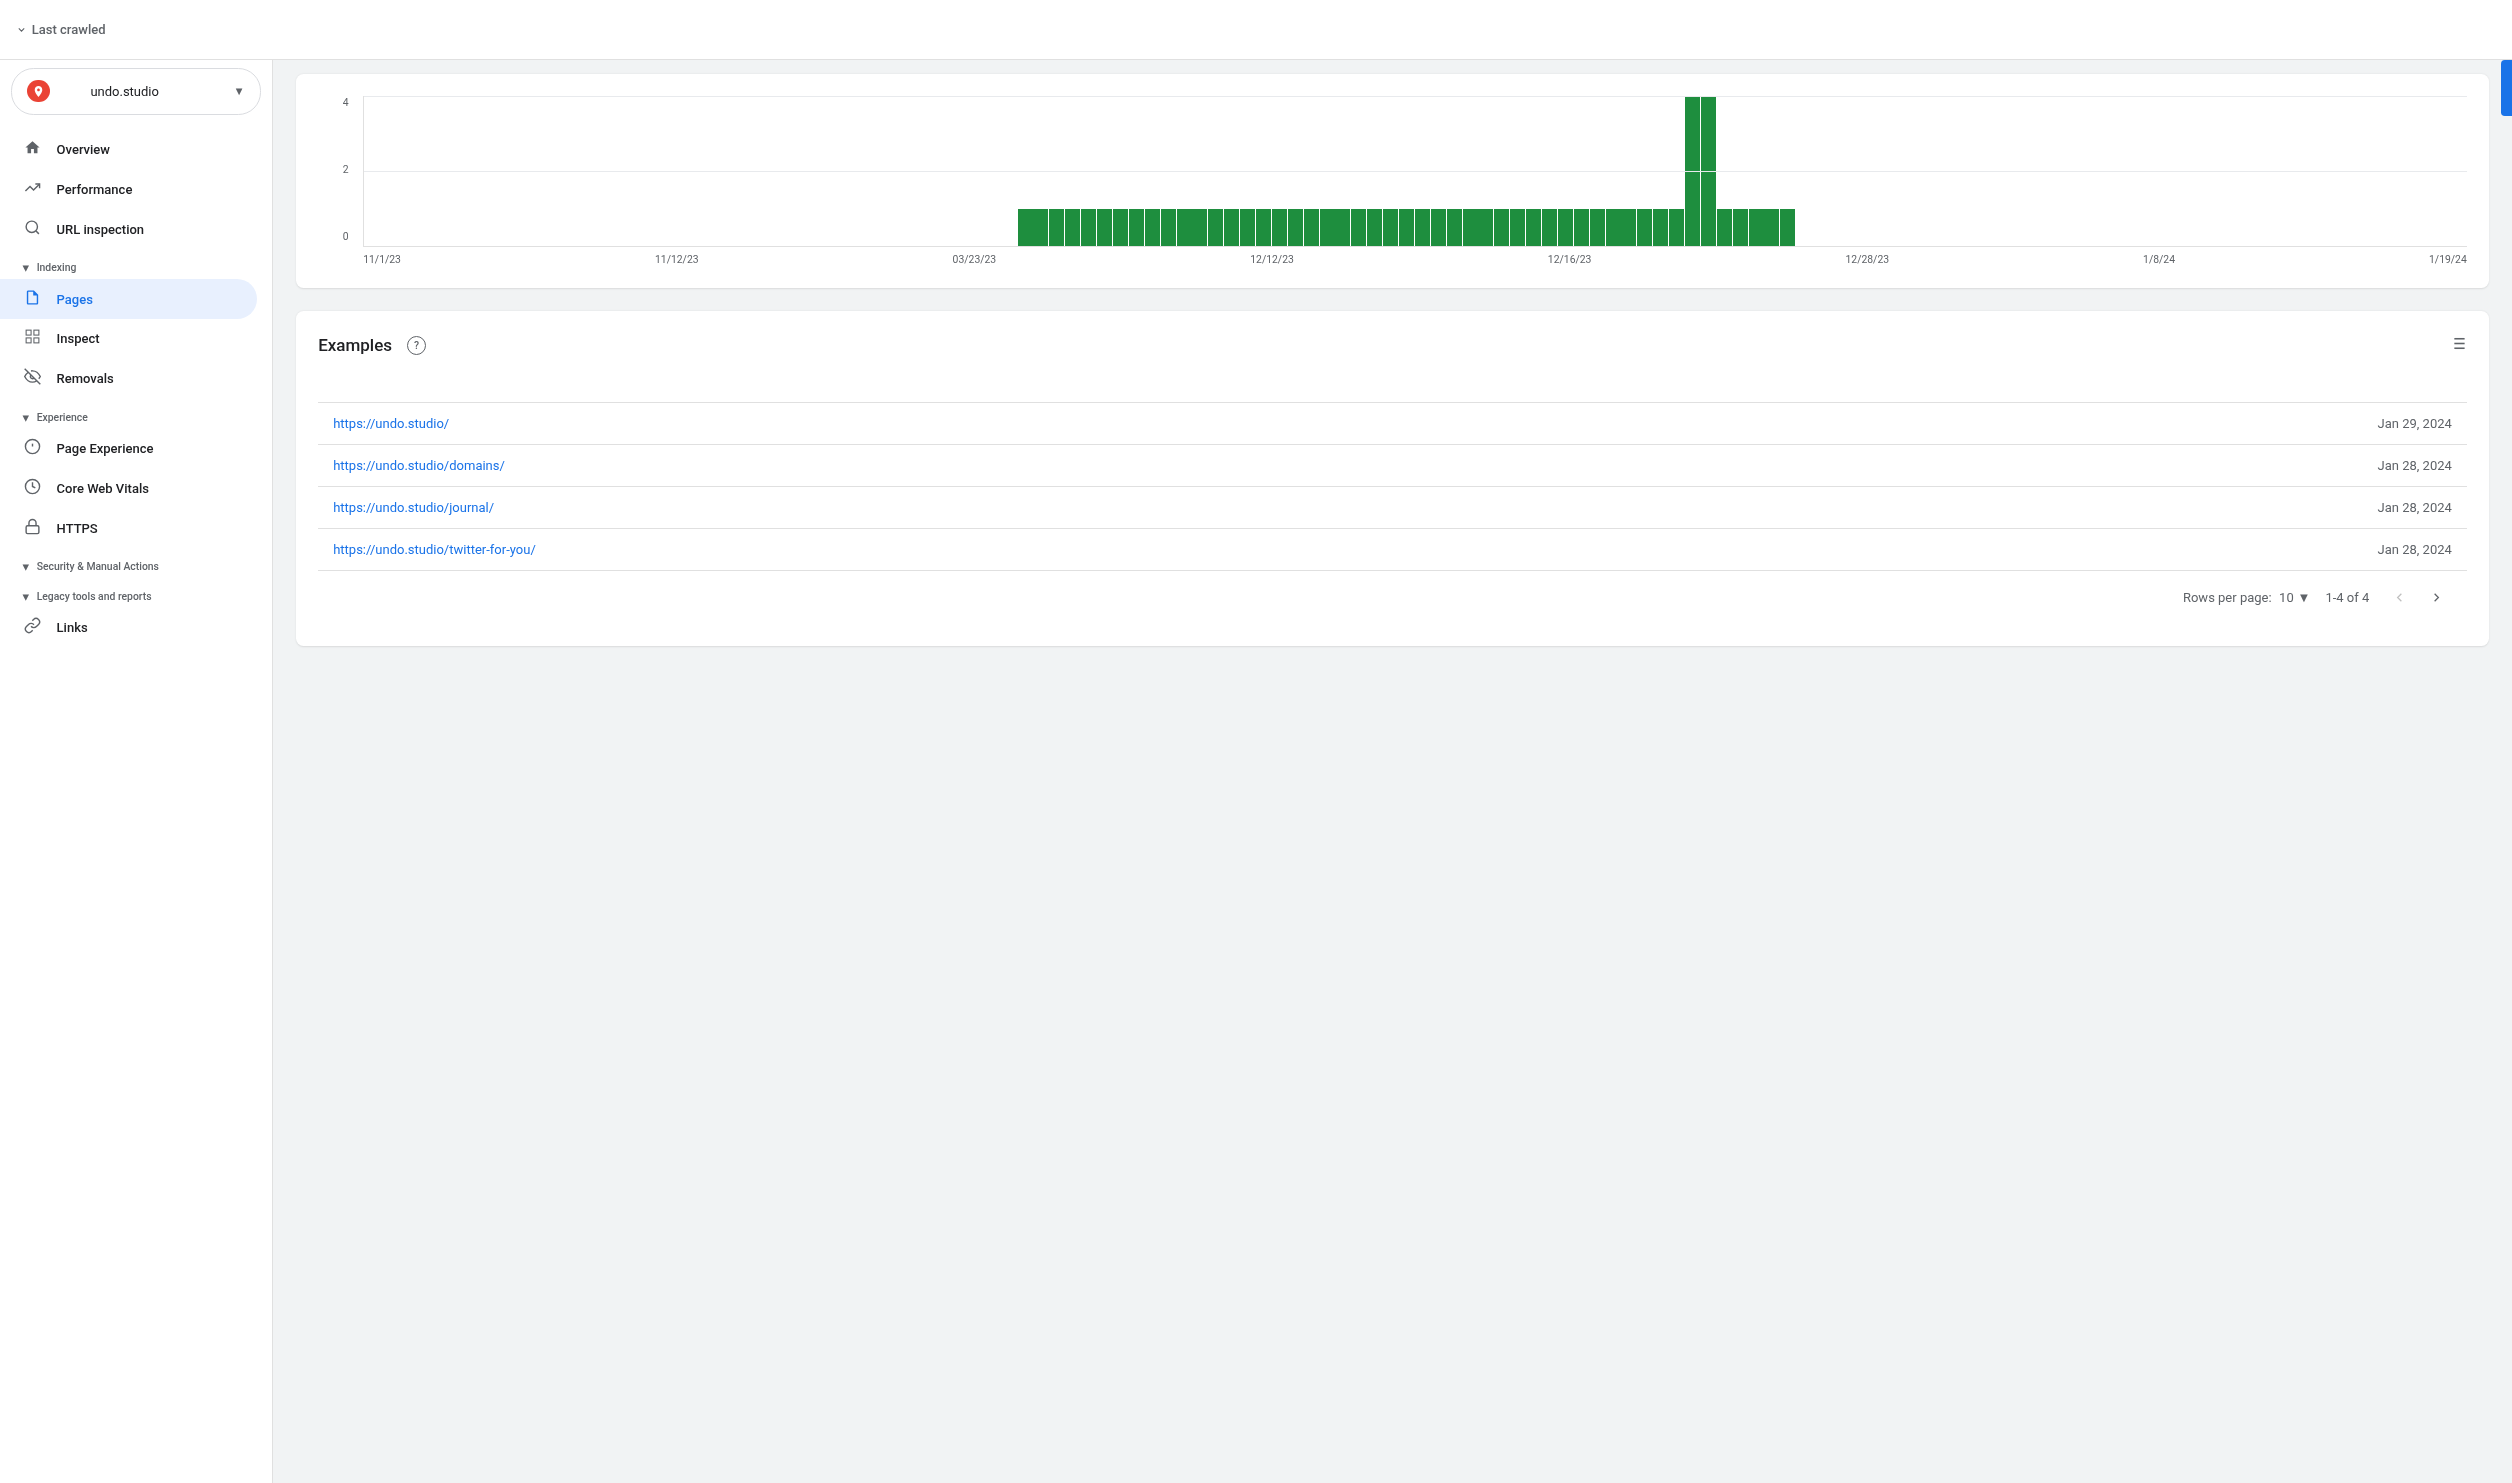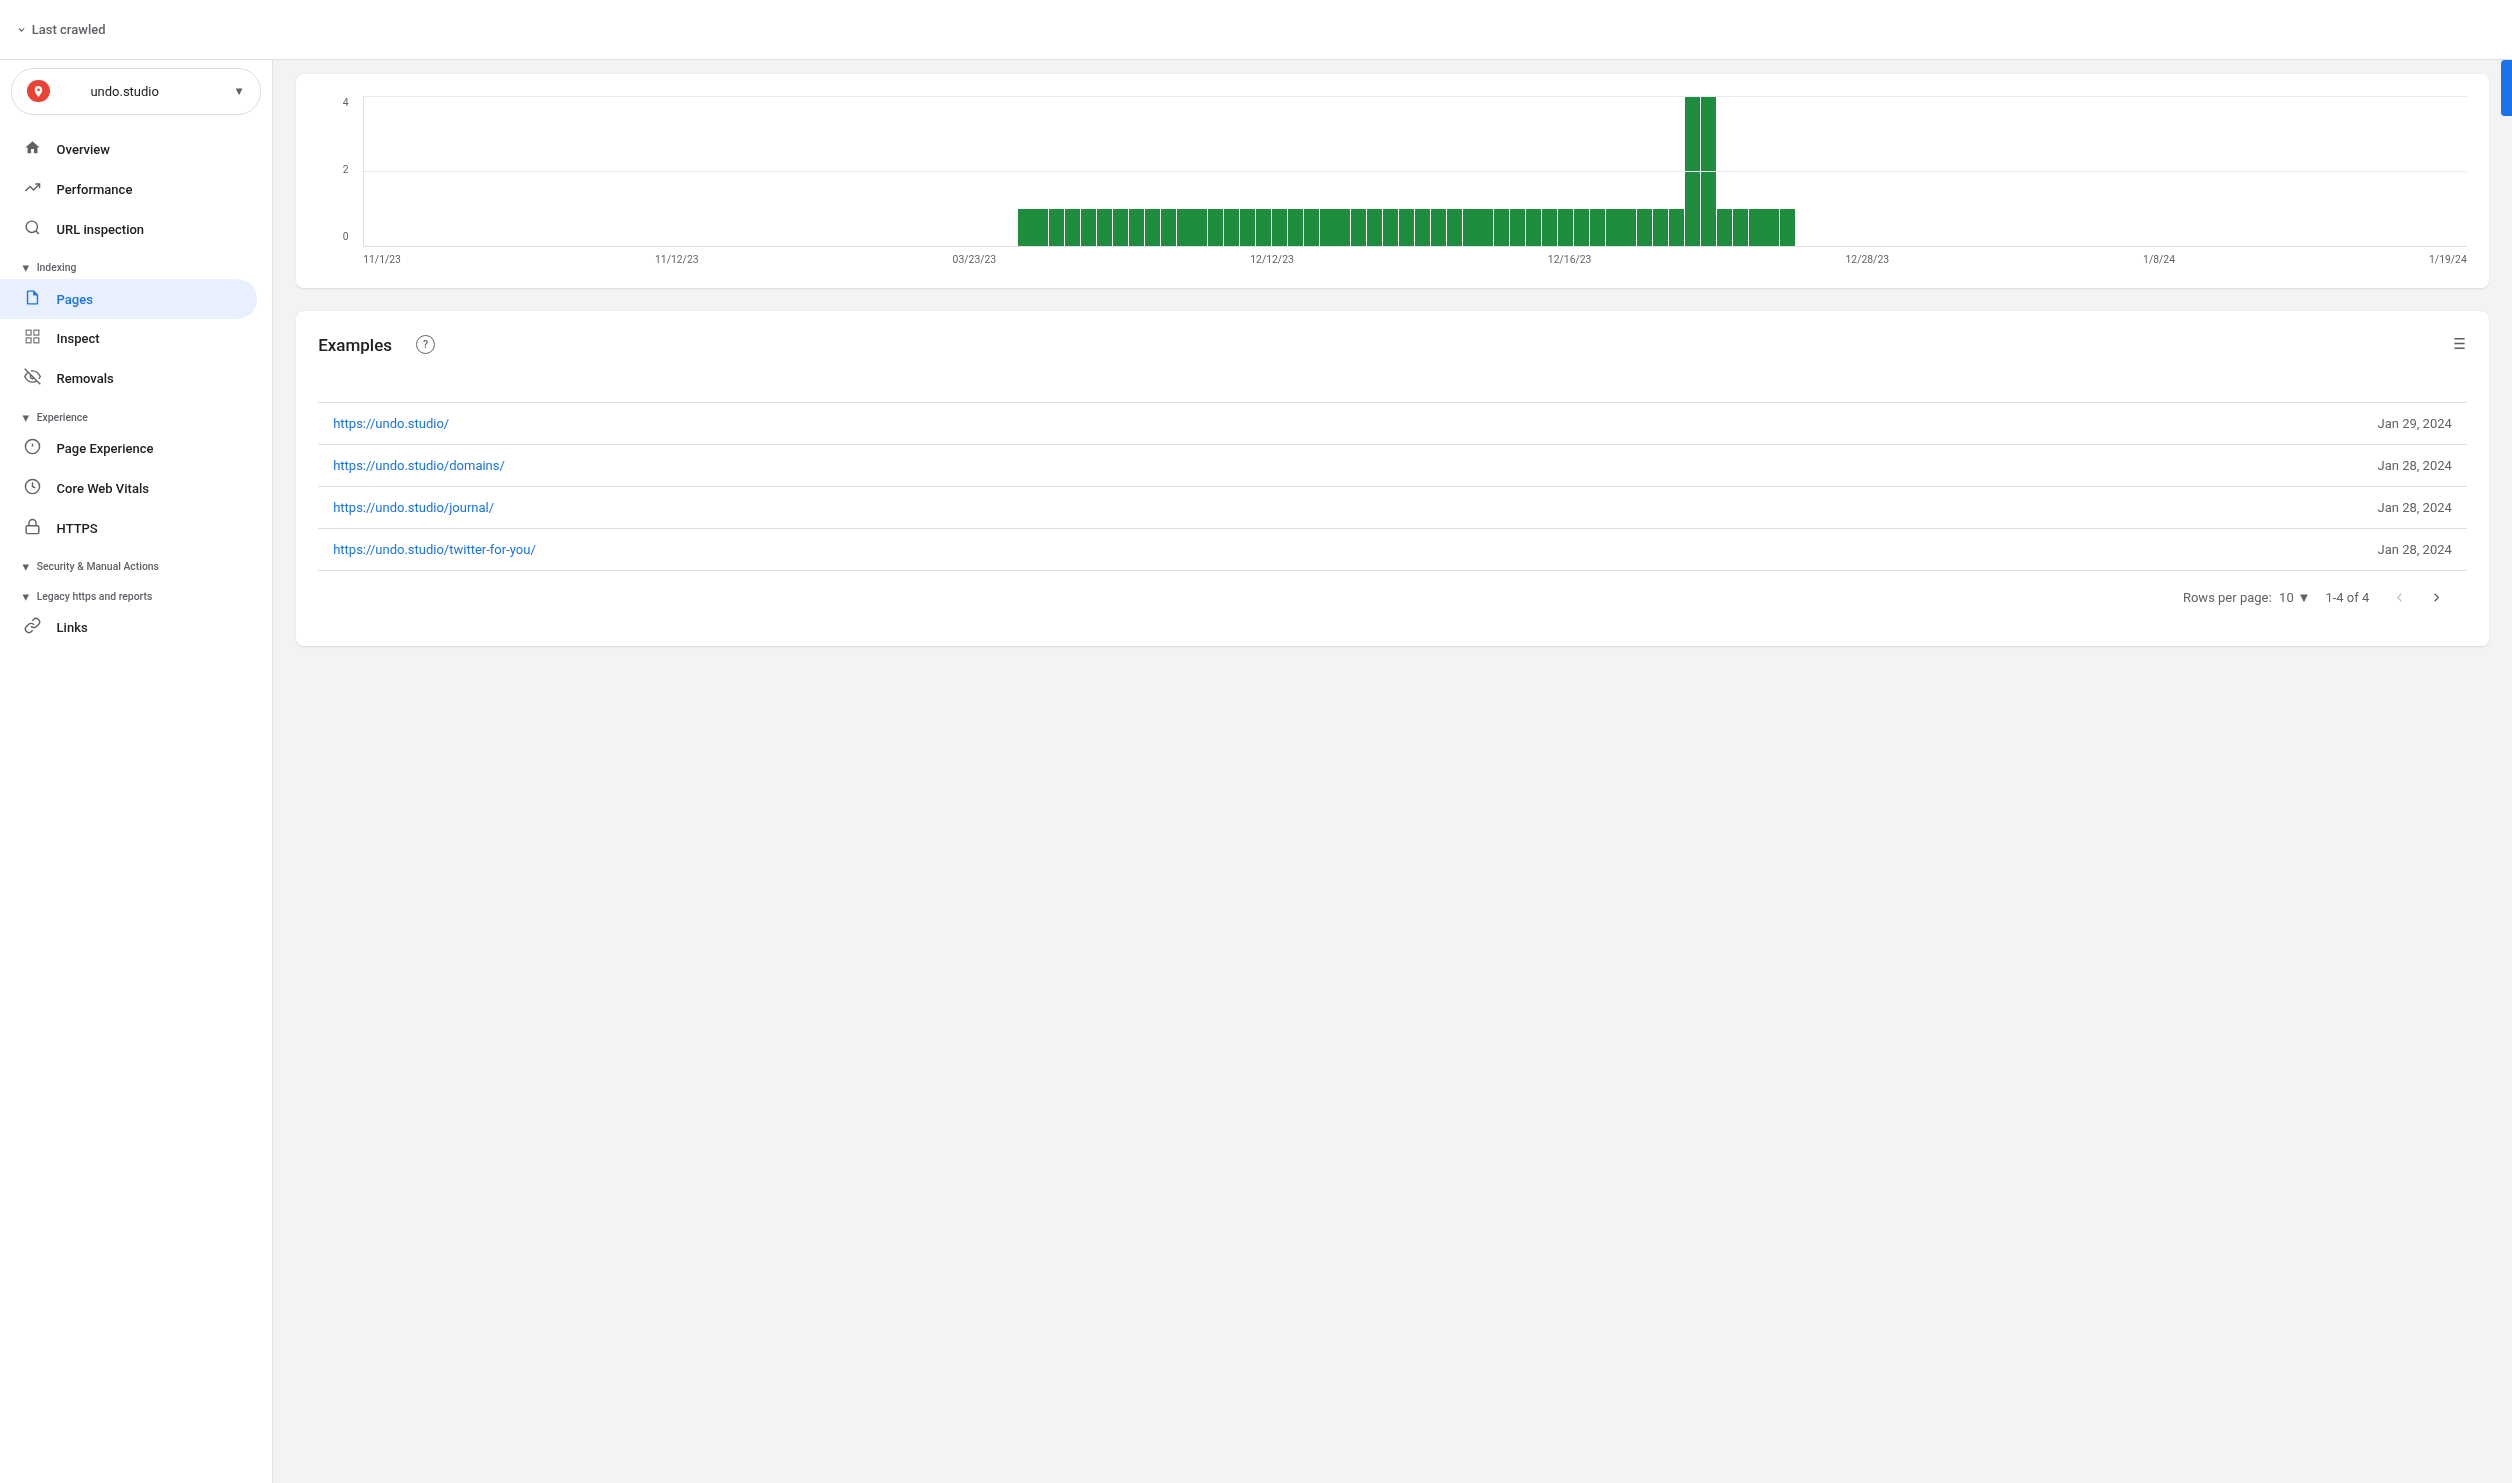--- a/index.html
+++ b/index.html
@@ -90,21 +90,21 @@
       background: #fff; border-radius: 7.5px; padding: 22.6px;
       box-shadow: 0 0.9px 1.9px rgba(0,0,0,0.1); margin-bottom: 22.6px;
     }
 
     
     .examples-header {
       display: flex; align-items: center; justify-content: space-between;
       margin-bottom: 22.6px;
     }
     .examples-title {
-      display: flex; gap: 24px; font-size: 17px; font-weight: 500;
+      display: flex; align-items: center; gap: 15px; font-size: 17px; font-weight: 500;
     }
     .help-icon {
       width: 19px; height: 19px; border-radius: 50%; border: 1.9px solid #5f6368;
       display: flex; align-items: center; justify-content: center;
       font-size: 10.4px; color: #5f6368; cursor: pointer;
     }
     .filter-icon { color: #5f6368; font-size: 17px; cursor: pointer; }
     .table-header { display: flex; align-items: center; padding: 11.3px 15px; border-bottom: 1.9px solid #e0e0e0; font-size: 11.3px; font-weight: 500; color: #5f6368; }
     .table-row { display: flex; align-items: center; padding: 13px 15px; border-bottom: 0.9px solid #e0e0e0; cursor: pointer; }
     .col-url { flex: 1; font-size: 13px; color: #1a73e8; }
@@ -289,21 +289,21 @@
       <span>HTTPS</span>
     </div>
 
     <div class="sidebar-section">
       <span class="section-icon">▾</span>
       <span>Security &amp; Manual Actions</span>
     </div>
 
     <div class="sidebar-section">
       <span class="section-icon">▾</span>
-      <span>Legacy https and reports</span>
+      <span>Legacy tools and reports</span>
     </div>
 
     <div class="sidebar-item">
       <span class="item-icon">
         <svg width="17" height="17" viewBox="0 0 24 24" fill="none" stroke="#5f6368" stroke-width="2">
             <path d="M10 13a5 5 0 0 0 7.54.54l3-3a5 5 0 0 0-7.07-7.07l-1.72 1.71"></path>
             <path d="M14 11a5 5 0 0 0-7.54-.54l-3 3a5 5 0 0 0 7.07 7.07l1.71-1.71"></path>
           </svg>
       </span>
       <span>Links</span>

